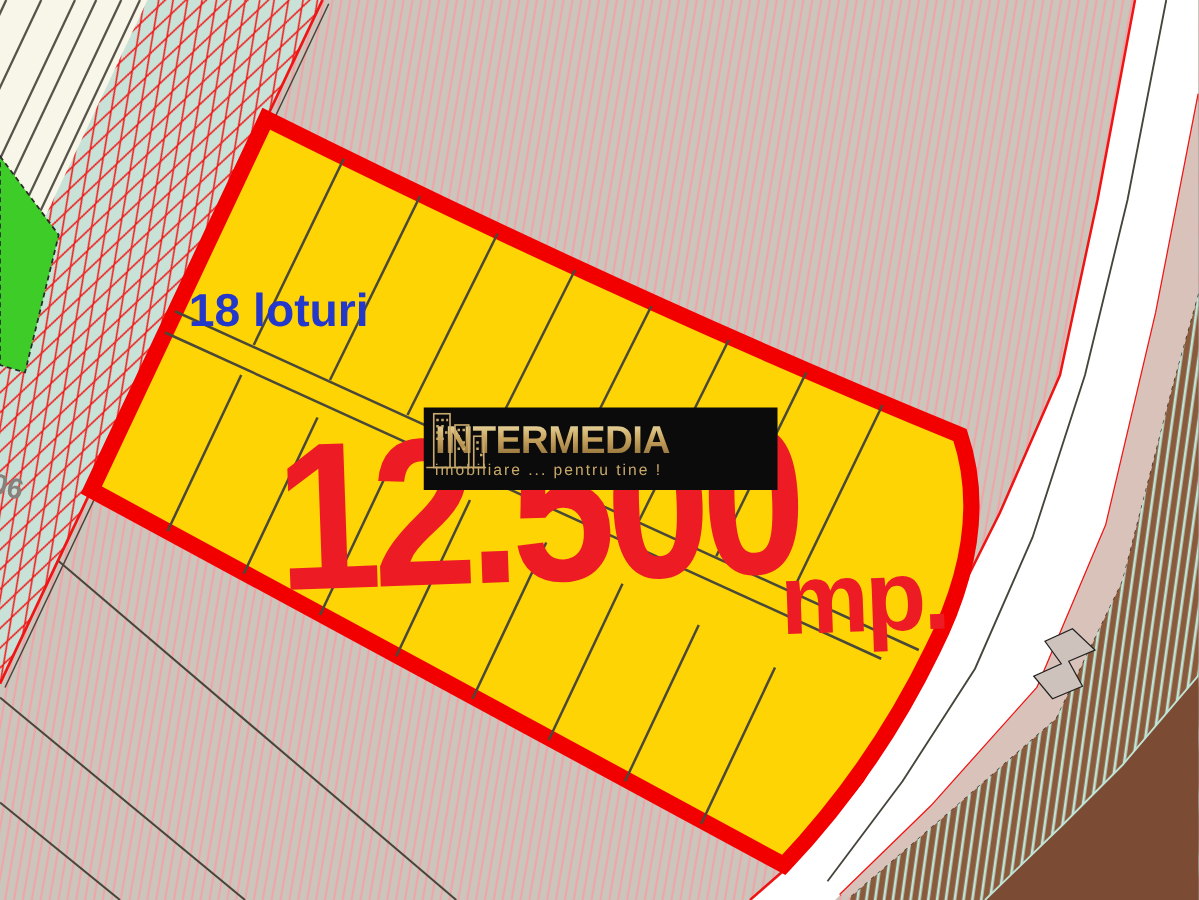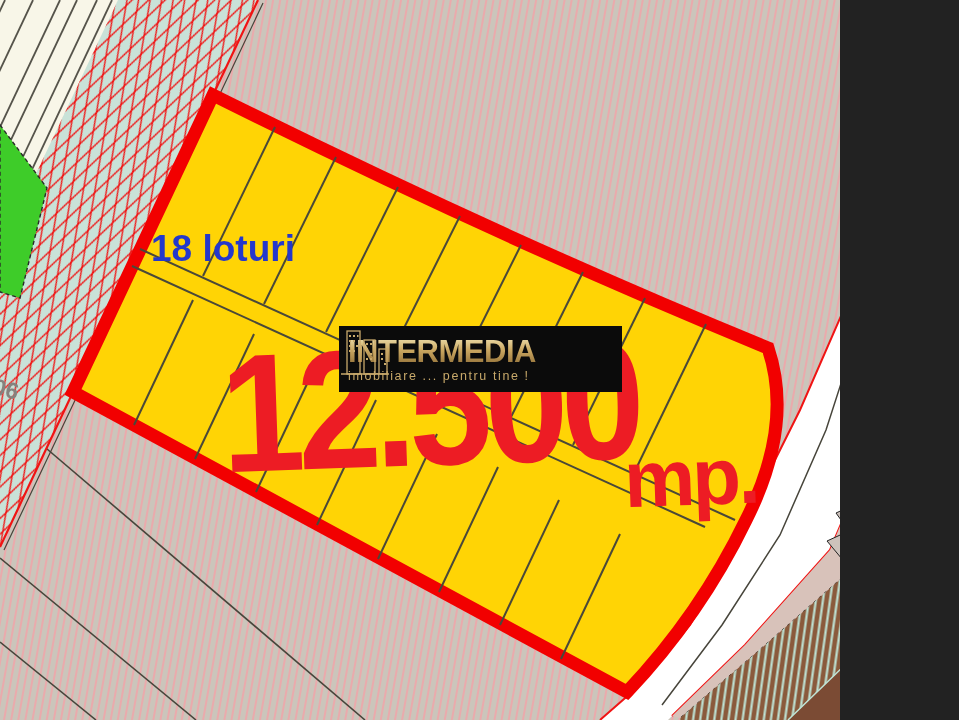--- a/index.html
+++ b/index.html
@@ -1,17 +1,17 @@
 <!DOCTYPE html>
 <html style="--background: #CBC5BB; --hatch-pink: #F2A3A8; --cream: #F8F6E8; --boundary-dark: #47453B; --road-teal: #C9E2D8; --hatch-red: #F01414; --green-parcel: #3ECC29; --parcel-fill: #FFD405; --parcel-border: #F20000; --lot-line: #4A4839; --road-white: #FFFFFF; --shoulder-pink: #D8C2BA; --brown-field: #8A5A3C; --stripe-teal: #BFE4D6; --brown-solid: #7B4B34; --area-text: #ED1C24; --lots-text: #2438CC; --logo-bg: #0B0B0B; --logo-gold: #C8A96A;"><head>
 <meta charset="utf-8">
 <style>
   html,body{margin:0;padding:0;background:#222;}
   .stage{
-    position:relative;width:840px;height:720px;overflow:hidden;
+    position:relative;width:959px;height:720px;overflow:hidden;
     font-family:"Liberation Sans",sans-serif;
     background:var(--background,#CBC5BB);
   }
   .stage svg{position:absolute;left:0;top:0;display:block;}
   .label{position:absolute;line-height:1;white-space:nowrap;font-weight:bold;}
   .lots-label{
     left:151px;top:230px;font-size:37px;
     color:var(--lots-text,#2438CC);
     letter-spacing:0px;
   }

